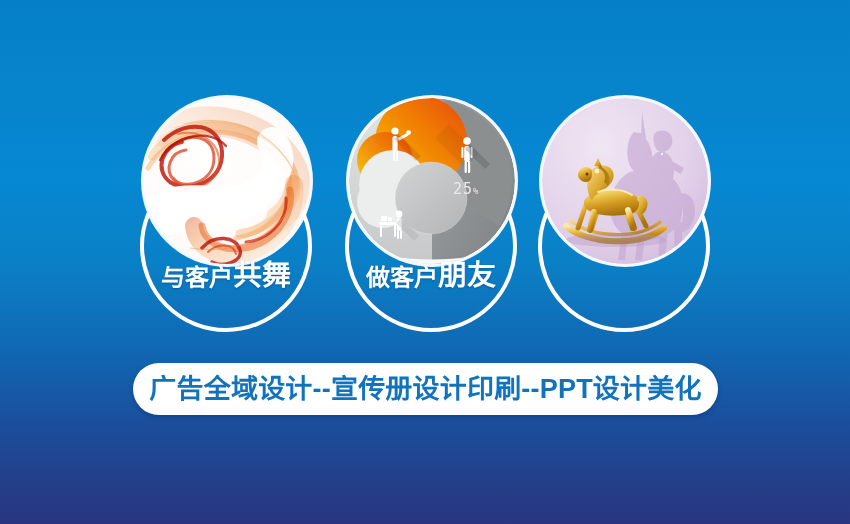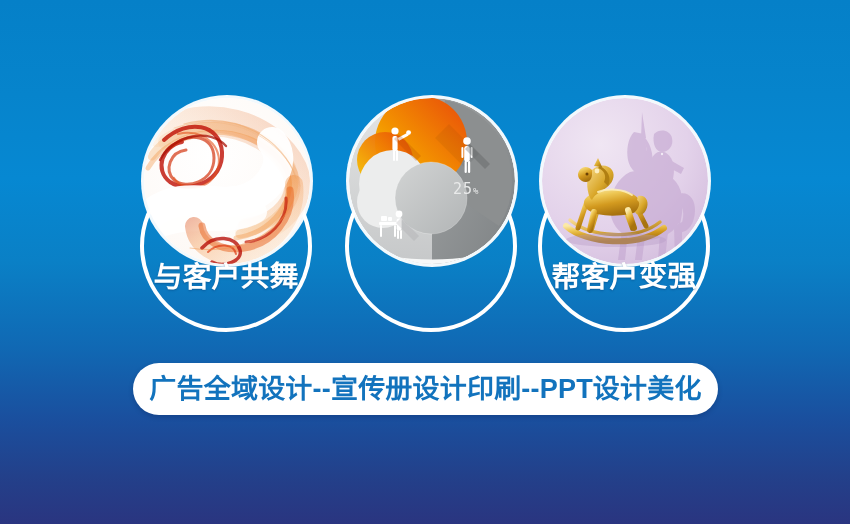--- a/index.html
+++ b/index.html
@@ -49,21 +49,21 @@
   }
   .disc svg{ display:block; width:166px; height:166px; }
 
   
   .badge-label{
     position:absolute; left:0; top:171px; width:200px;
     text-align:center; color:#ffffff; line-height:1;
     white-space:nowrap; z-index:5;
     text-shadow:0 1px 2px rgba(0,40,90,.35);
   }
-  .lab-a{ font-size:29px; font-weight:700; letter-spacing:0px; vertical-align:-1px;}
+  .lab-a{ font-size:24px; font-weight:700; letter-spacing:0px; vertical-align:-1px;}
   .lab-b{ font-size:29px; font-weight:900; letter-spacing:0px;font-family:Liberation Mono, monospace; }
 
   
   .pill{
     position:absolute; left:133px; top:363px;
     width:585px; height:52px; box-sizing:border-box;
     background:#ffffff; border-radius:26px;
     display:flex; align-items:center; justify-content:center;
     box-shadow:0 2px 5px rgba(0,20,60,.22);
   }
@@ -221,20 +221,23 @@
               <rect x="32" y="118" width="6" height="5" rx="1"></rect>
               <rect x="39" y="119" width="4" height="4" rx="1"></rect>
             </g>
             <path d="M52 120 l18 18 -5 5 -18 -18 z" fill="#9a9d9e" opacity=".25"></path>
 
             <text class="pct" x="104" y="96">25<tspan class="pct-small">%</tspan></text>
 
             <path d="M0 142 C30 168 136 168 166 142 L166 166 L0 166 Z" fill="#f7f8f8"></path>
           </g>
         </svg>
+      </div>
+      <div class="badge-label">
+        <span class="lab-a">做客户</span><span class="lab-b">朋友</span>
       </div>
     </div>
 
     <div class="badge b3">
       <div class="ring"></div>
       <div class="disc">
         <svg viewBox="0 0 166 166" xmlns="http://www.w3.org/2000/svg">
           <defs>
             <radialGradient id="lav" cx="35%" cy="28%" r="95%">
               <stop offset="0%" stop-color="#f0e6f3"></stop>
@@ -330,23 +333,20 @@
               <path d="M86 112 L92 130" stroke="url(#gold)" stroke-width="6" stroke-linecap="round" fill="none"></path>
 
               <path d="M56 94 C66 90 82 91 90 97" stroke="#fdf0bd" stroke-width="2" fill="none" opacity=".85" stroke-linecap="round"></path>
               <circle cx="55" cy="73" r="2.4" fill="#fff6d2" opacity=".85"></circle>
             </g>
 
             <ellipse cx="74" cy="142" rx="50" ry="7" fill="#b79bc6" opacity=".4"></ellipse>
           </g>
         </svg>
       </div>
-      <div class="badge-label">
-        <span class="lab-a">帮客户</span><span class="lab-b">变强</span>
-      </div>
     </div>
 
   </div>
 
   <div class="pill">
     <span class="pill-text">广告全域设计--宣传册设计印刷--PPT设计美化</span>
   </div>
 
 </div>
 

